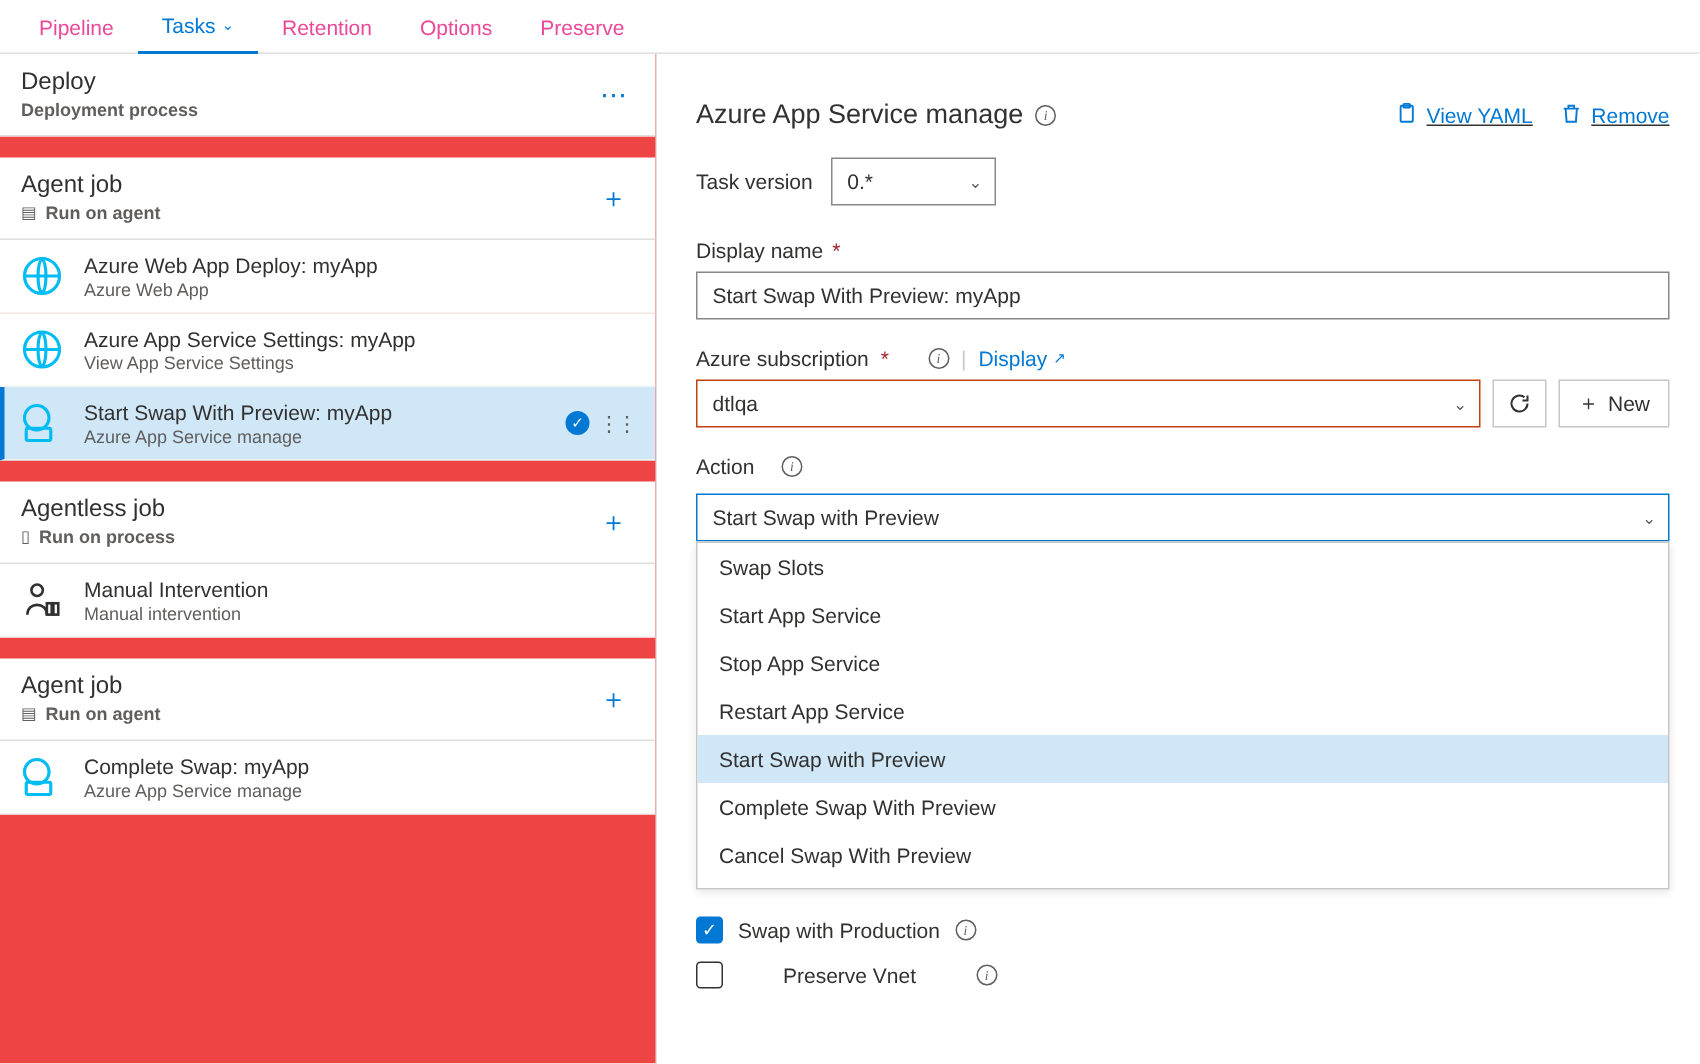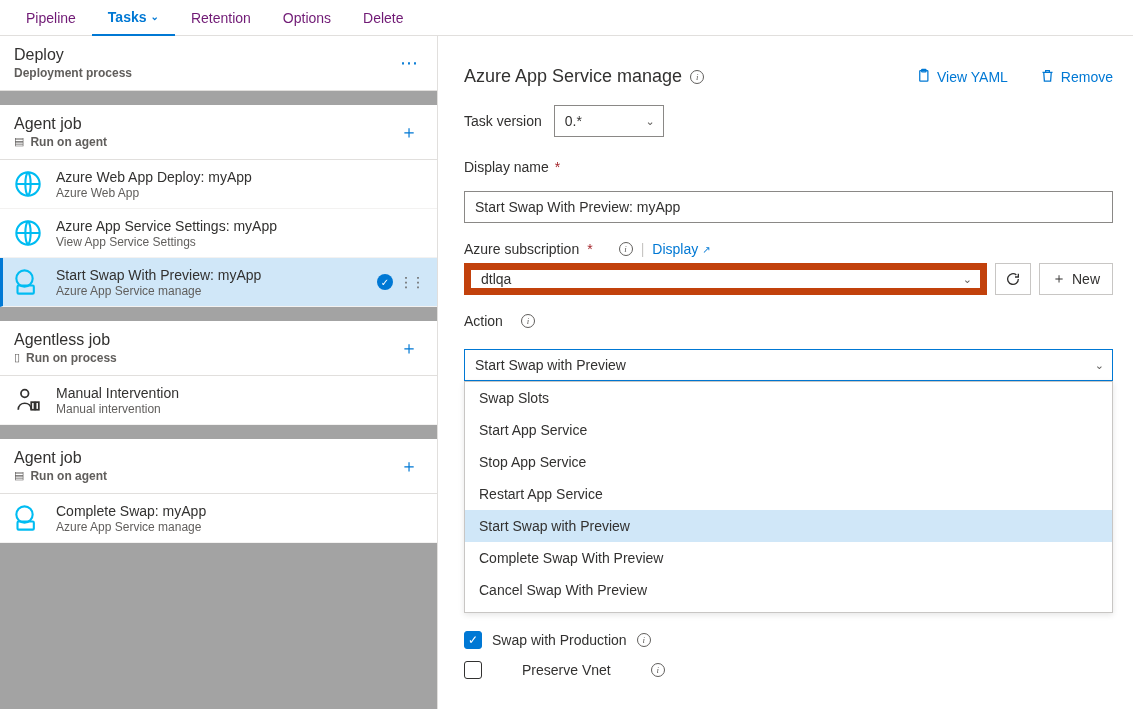--- a/index.html
+++ b/index.html
@@ -1,26 +1,26 @@
 <!DOCTYPE html>
 <html><head>
 <meta charset="utf-8">
 <style>
 * { box-sizing: border-box; margin: 0; padding: 0; }
 body { font-family: "Segoe UI", Arial, sans-serif; font-size: 14px; color: #323130; background: #fff; width: 1133px; height: 709px; overflow: hidden; }
 
 
 .tabbar { display: flex; align-items: center; height: 36px; border-bottom: 1px solid #e1dfdd; padding: 0 10px; gap: 0; }
-.tabbar .tab { padding: 0 16px; height: 36px; display: flex; align-items: center; cursor: pointer; color: #701a75; font-size: 14px; }
-.tabbar .tab.active { color: #0078d4; border-bottom: 2px solid #0078d4; font-weight: 700; justify-content: space-between; }
+.tabbar .tab { padding: 0 16px; height: 36px; display: flex; align-items: center; cursor: pointer; color: #ec4899; font-size: 14px; }
+.tabbar .tab.active { color: #0078d4; border-bottom: 2px solid #0078d4; font-weight: 400; justify-content: space-between; }
 .tabbar .tab .chev { margin-left: 4px; font-size: 10px; }
 
 
 .split { display: flex; height: calc(100% - 36px); }
-.left { width: 438px; background: #a3a3a3; border-right: 1px solid #e1dfdd; overflow-y: auto; }
+.left { width: 438px; background: #ef4444; border-right: 1px solid #e1dfdd; overflow-y: auto; }
 .right { flex: 1; padding: 20px 20px 0 26px; overflow-y: auto; }
 
 
 .block-header { background: #fff; padding: 10px 14px; display: flex; align-items: center; justify-content: space-between; border-bottom: 1px solid #e1dfdd; }
 .block-header .titles .t1 { font-size: 16px; color: #323130; }
 .block-header .titles .t2 { font-size: 12px; color: #605e5c; margin-top: 2px; font-weight: bold; }
 .block-header .icon-btn { color: #0078d4; font-size: 18px; cursor: pointer; width: 28px; text-align: center; }
 .block-header .small-ico { font-size: 11px; color: #605e5c; margin-right: 6px; }
 .spacer { height: 14px; }
 
@@ -31,40 +31,40 @@
 .task-row .person-icon svg { width: 26px; height: 26px; }
 .task-row .labels .l1 { font-size: 14px; color: #323130; }
 .task-row .labels .l2 { font-size: 12px; color: #605e5c; margin-top: 1px; }
 .task-row .end { margin-left: auto; display: flex; align-items: center; gap: 6px; }
 .task-row .check { width: 16px; height: 16px; border-radius: 50%; background: #0078d4; color: #fff; font-size: 10px; display: flex; align-items: center; justify-content: center; }
 .task-row .grip { color: #605e5c; font-size: 14px; letter-spacing: -2px; }
 
 
 .right .hdr { display: flex; align-items: center; justify-content: space-between; margin-bottom: 18px; margin-top: 10px; }
 .right .hdr .ttl { font-size: 18px; color: #323130; display: flex; align-items: center; gap: 8px; }
-.right .hdr .actions { display: flex; gap: 32px; }
+.right .hdr .actions { display: flex; gap: 18px; text-decoration: underline; }
 .right .hdr .link-btn { color: #0078d4; display: flex; align-items: center; gap: 6px; cursor: pointer; font-size: 14px; }
 
 .field-row { display: flex; align-items: center; margin-bottom: 22px; gap: 12px; }
 .field-label { font-size: 14px; color: #323130; display: flex; align-items: center; gap: 6px; }
 .field-label .req { color: #a4262c; }
 .info-ico { width: 14px; height: 14px; border: 1px solid #605e5c; border-radius: 50%; display: inline-flex; align-items: center; justify-content: center; font-size: 9px; color: #605e5c; font-style: italic; font-family: serif; }
 
 .select-sm { height: 32px; border: 1px solid #8a8886; background: #fff; padding: 0 28px 0 10px; display: flex; align-items: center; position: relative; min-width: 110px; cursor: pointer; }
 .select-sm .chv { position: absolute; right: 8px; font-size: 11px; color: #605e5c; }
 
 .form-group { margin-bottom: 18px; }
-.form-group > .field-label { margin-bottom: 16px; }
+.form-group > .field-label { margin-bottom: 6px; }
 .text-input { width: 100%; height: 32px; border: 1px solid #8a8886; padding: 0 10px; font-size: 14px; font-family: inherit; color: #323130; }
 .sub-row { display: flex; align-items: center; gap: 8px; }
 .pipe { color: #c8c6c4; }
 .link { color: #0078d4; cursor: pointer; display: inline-flex; align-items: center; gap: 4px; }
 .ext { font-size: 10px; }
 
-.select-full { height: 32px; border: 7px solid #c2410c; padding: 0 28px 0 10px; display: flex; align-items: center; position: relative; cursor: pointer; flex: 1; background: #fff; }
+.select-full { height: 32px; border: 1px solid #c2410c; padding: 0 28px 0 10px; display: flex; align-items: center; position: relative; cursor: pointer; flex: 1; background: #fff; }
 .select-full .chv { position: absolute; right: 8px; font-size: 11px; color: #605e5c; }
 .icon-btn-sq { width: 36px; height: 32px; border: 1px solid #c8c6c4; background: #fff; display: flex; align-items: center; justify-content: center; cursor: pointer; color: #323130; }
 .icon-btn-sq.new { width: auto; padding: 0 12px; gap: 6px; }
 
 .select-focused { border: 1.5px solid #0078d4; }
 .dropdown-pop { position: relative; border: 1px solid #c8c6c4; background: #fff; box-shadow: 0 2px 6px rgba(0,0,0,0.1); }
 .dropdown-pop .scroll { max-height: 230px; overflow-y: scroll; }
 .dropdown-pop .opt { padding: 8px 14px; cursor: pointer; font-size: 14px; }
 .dropdown-pop .opt.selected { background: #d0e7f8; }
 .dropdown-pop::-webkit-scrollbar, .dropdown-pop .scroll::-webkit-scrollbar { width: 16px; }
@@ -80,21 +80,21 @@
 <body>
 
 <div class="tabbar">
   <div class="tab">Pipeline</div>
   <div class="tab active">
     <span>Tasks</span>
     <span class="chev">⌄</span>
   </div>
   <div class="tab">Retention</div>
   <div class="tab">Options</div>
-  <div class="tab">Delete</div>
+  <div class="tab">Preserve</div>
 </div>
 
 <div class="split">
 
   <div class="left">
 
     <div class="block-header">
       <div class="titles">
         <div class="t1">Deploy</div>
         <div class="t2">Deployment process</div>
@@ -281,21 +281,21 @@
             </svg>
         </div>
         <div class="icon-btn-sq new">
           <span>＋</span>
           <span>New</span>
         </div>
       </div>
     </div>
 
     <div class="form-group">
-      <div class="field-label" style="margin-bottom:20px;">
+      <div class="field-label" style="margin-bottom:10px;">
         <span>Action</span>
         <span style="width:6px;"></span>
         <span class="info-ico">i</span>
       </div>
       <div class="select-full select-focused">
         <span>Start Swap with Preview</span>
         <span class="chv">⌄</span>
       </div>
       <div class="dropdown-pop">
         <div class="scroll" id="action-options">

